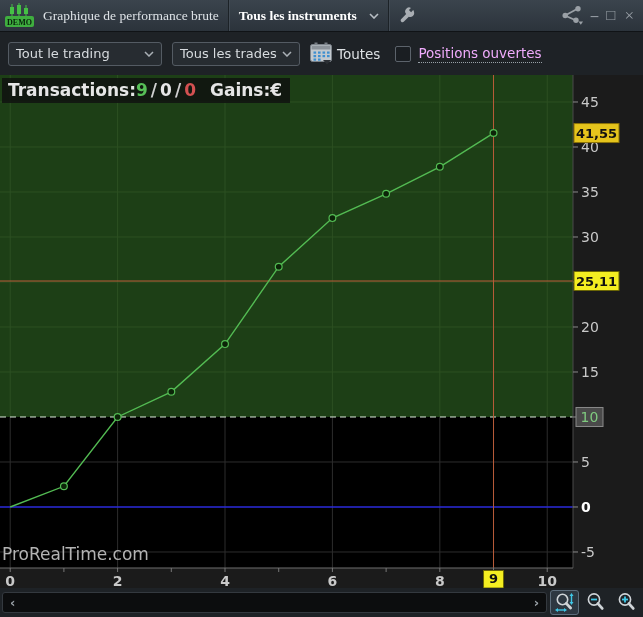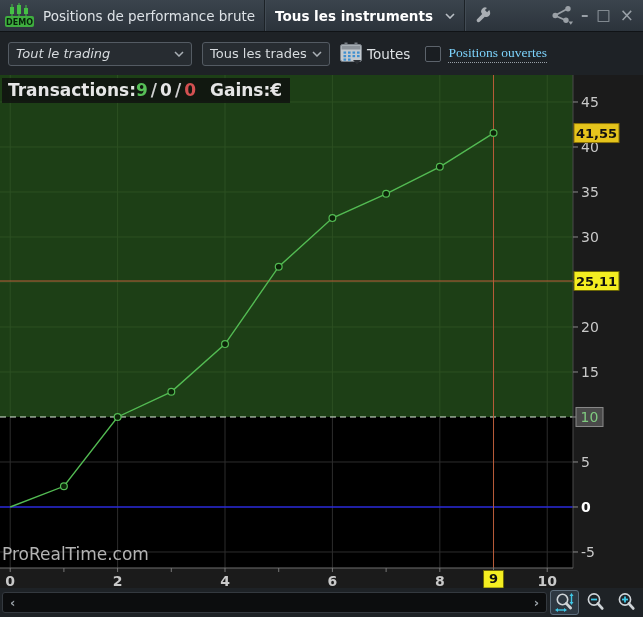--- a/index.html
+++ b/index.html
@@ -1,40 +1,40 @@
 <!DOCTYPE html>
 <html><head>
 <meta charset="utf-8">
 <style>
   html,body{margin:0;padding:0;background:#000;}
   body{font-family:"DejaVu Sans","Liberation Sans",sans-serif;}
   .window{width:643px;height:617px;position:relative;background:#1b1b1b;overflow:hidden;}
 
   
   .titlebar{height:32px;background:linear-gradient(#3b444d,#2b333b);display:flex;align-items:center;
-    border-bottom:1px solid #101316;box-sizing:border-box;}
+    border-bottom:1px solid #101316;box-sizing:border-box;font-family:Liberation Serif, serif;}
   .title{color:#dde2e6;font-size:13.5px;margin-left:7px;white-space:nowrap;}
   .vsep{width:1px;height:31px;background:#1c2227;box-shadow:1px 0 0 #424b54;margin-left:9px;}
   .instr{display:flex;align-items:center;gap:12px;margin-left:10px;color:#fff;font-weight:bold;font-size:13.5px;cursor:default;}
   .iconbtn{display:flex;align-items:center;justify-content:center;margin-left:10px;}
   .spacer{flex:1;}
   .winctl{display:flex;align-items:center;gap:9px;margin-right:9px;color:#99a0a7;font-size:15px;}
   .winctl span{cursor:default;line-height:1;}
   .winctl .mini{font-weight:bold;letter-spacing:-1px;}
 
   
   .toolbar{height:43px;background:#1e2226;display:flex;align-items:center;padding:0 8px;box-sizing:border-box;}
   .select{height:24px;background:#272c31;border:1px solid #545b63;border-radius:3px;color:#d7dbdf;
     font-size:13px;display:flex;align-items:center;justify-content:space-between;padding:0 7px;box-sizing:border-box;}
-  .sel1{width:184px;font-style:italic;}
+  .sel1{width:154px;}
   .sel2{width:128px;margin-left:10px;}
   .cal{margin-left:9px;display:flex;align-items:center;}
   .toolbar-label{color:#dcе0e3;color:#dce0e3;font-size:13.5px;margin-left:3px;}
   .checkbox{width:14px;height:14px;background:#1a1e22;border:1px solid #5c636b;border-radius:2px;margin-left:15px;}
-  .pos-open{color:#7dd3fc;font-size:13.5px;margin-left:7px;border-bottom:1px dotted #98a0a7;padding-bottom:1px;font-family:Liberation Serif, serif;}
+  .pos-open{color:#f0abfc;font-size:13.5px;margin-left:7px;border-bottom:1px dotted #98a0a7;padding-bottom:1px;}
 
   
   .chart-wrap{position:relative;width:643px;height:513px;background:#1b1b1b;}
   .chart-wrap svg.plot{position:absolute;left:0;top:0;}
   .plot text{font-family:"DejaVu Sans","Liberation Sans",sans-serif;}
   .legend{position:absolute;left:2px;top:3px;background:rgba(16,19,16,0.88);padding:2px 8px 3px 6px;
     font-size:17px;font-weight:bold;color:#e6e6e6;white-space:nowrap;}
   .legend .win{color:#57bf57;}
   .legend .loss{color:#d35151;}
   .legend .sep{color:#d0d0d0;margin:0 3px;}
@@ -61,21 +61,21 @@
     <svg width="32" height="26" viewBox="0 0 32 26" style="margin-left:4px;">
       <line x1="8" y1="1" x2="8" y2="13" stroke="#45c045" stroke-width="1"></line>
       <rect x="6" y="4" width="4" height="7" fill="#45c045"></rect>
       <line x1="15" y1="0" x2="15" y2="13" stroke="#45c045" stroke-width="1"></line>
       <rect x="13" y="2" width="4" height="9" fill="#45c045"></rect>
       <line x1="22" y1="2" x2="22" y2="13" stroke="#45c045" stroke-width="1"></line>
       <rect x="20" y="5" width="4" height="6" fill="#45c045"></rect>
       <rect x="1" y="13" width="29" height="11" rx="2" fill="#3fae3f"></rect>
       <text x="15.5" y="22" text-anchor="middle" font-size="8" font-weight="bold" fill="#07230b">DEMO</text>
     </svg>
-    <span class="title">Positions de performance brute</span>
+    <span class="title">Graphique de performance brute</span>
     <div class="vsep"></div>
     <div class="instr">
       <span>Tous les instruments</span>
       <svg width="10" height="6" viewBox="0 0 10 6">
         <polyline points="1,1 5,5 9,1" fill="none" stroke="#b8bec4" stroke-width="1.6"></polyline>
       </svg>
     </div>
     <div class="vsep"></div>
     <div class="iconbtn">
       <svg width="17" height="17" viewBox="0 0 18 18">

